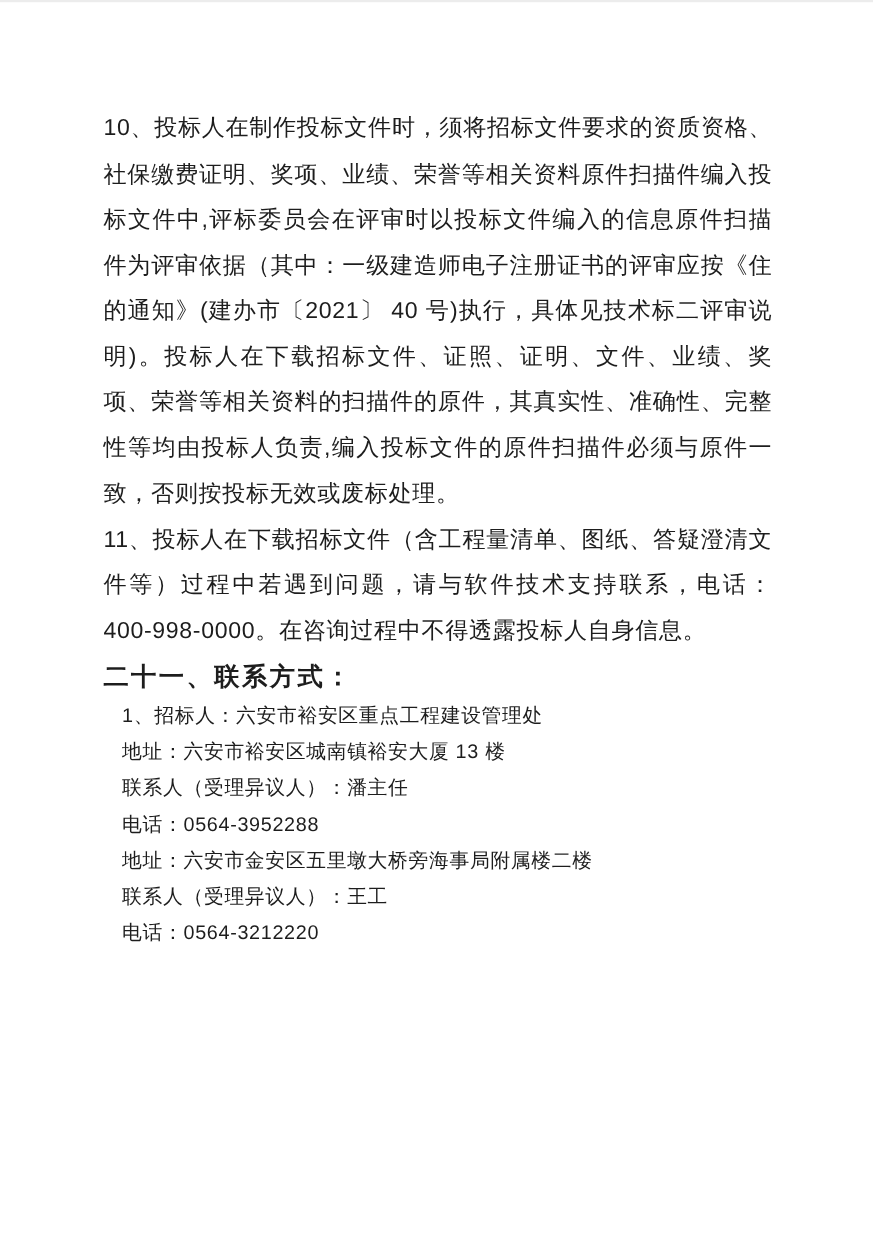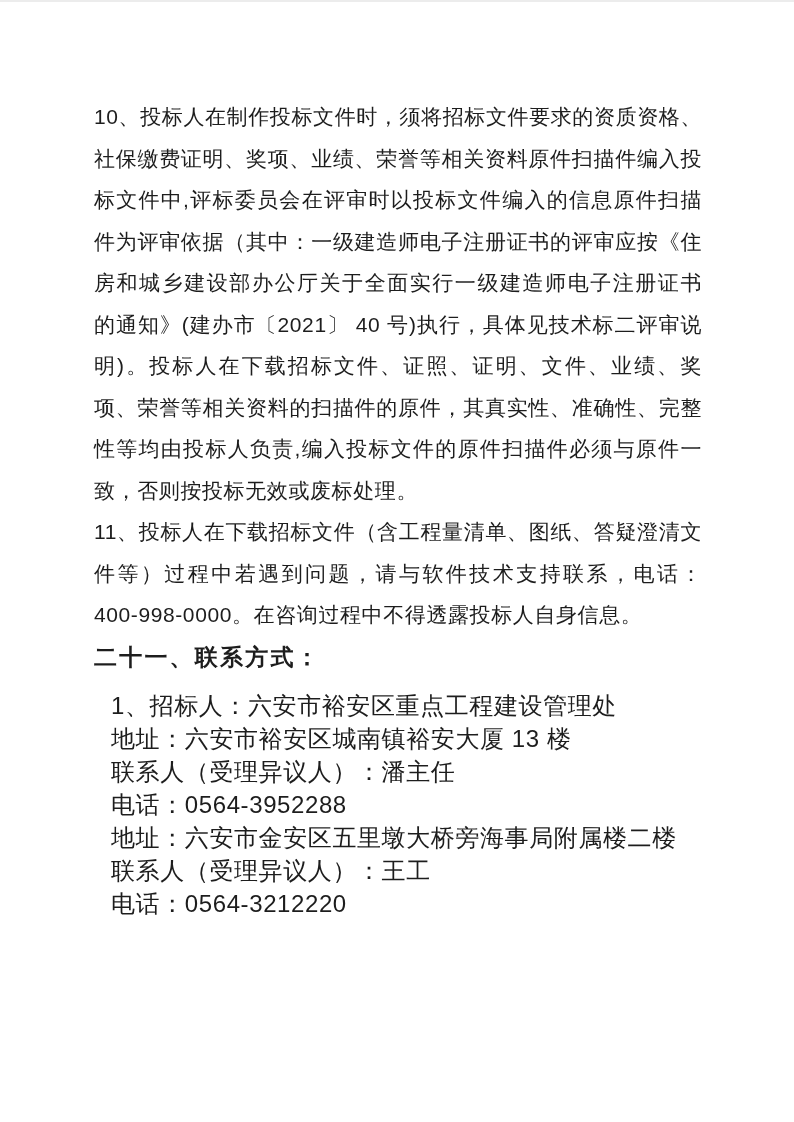--- a/index.html
+++ b/index.html
@@ -42,24 +42,24 @@
     white-space: normal;
   }
   .para .line:last-child {
     text-align-last: left;
   }
   .heading {
     font-size: 23px;
     font-weight: 700;
     letter-spacing: 2.2px;
     line-height: 30px;
-    margin: 6px 0 17px 0;
+    margin: 6px 0 4px 0;
   }
   .contacts {
-    font-size: 24px;
+    font-size: 18px;
     line-height: 33px;
     letter-spacing: 0.6px;
   }
   .contacts .line {
     text-indent: 17px;
     text-align: left;
   }
   .page-number {
     position: absolute;
     top: 1036px;
@@ -76,21 +76,20 @@
 
 <div class="page">
   <div class="scan-edge"></div>
 
   <div class="content">
     <div class="para">
         <div class="line">10、投标人在制作投标文件时，须将招标文件要求的资质资格、</div>
         <div class="line">社保缴费证明、奖项、业绩、荣誉等相关资料原件扫描件编入投</div>
         <div class="line">标文件中,评标委员会在评审时以投标文件编入的信息原件扫描</div>
         <div class="line">件为评审依据（其中：一级建造师电子注册证书的评审应按《住</div>
-        <div class="line">房和城乡建设部办公厅关于全面实行一级建造师电子注册证书</div>
         <div class="line">的通知》(建办市〔2021〕 40 号)执行，具体见技术标二评审说</div>
         <div class="line">明)。投标人在下载招标文件、证照、证明、文件、业绩、奖</div>
         <div class="line">项、荣誉等相关资料的扫描件的原件，其真实性、准确性、完整</div>
         <div class="line">性等均由投标人负责,编入投标文件的原件扫描件必须与原件一</div>
         <div class="line">致，否则按投标无效或废标处理。</div>
       </div>
 
     <div class="para">
         <div class="line">11、投标人在下载招标文件（含工程量清单、图纸、答疑澄清文</div>
         <div class="line">件等）过程中若遇到问题，请与软件技术支持联系，电话：</div>

